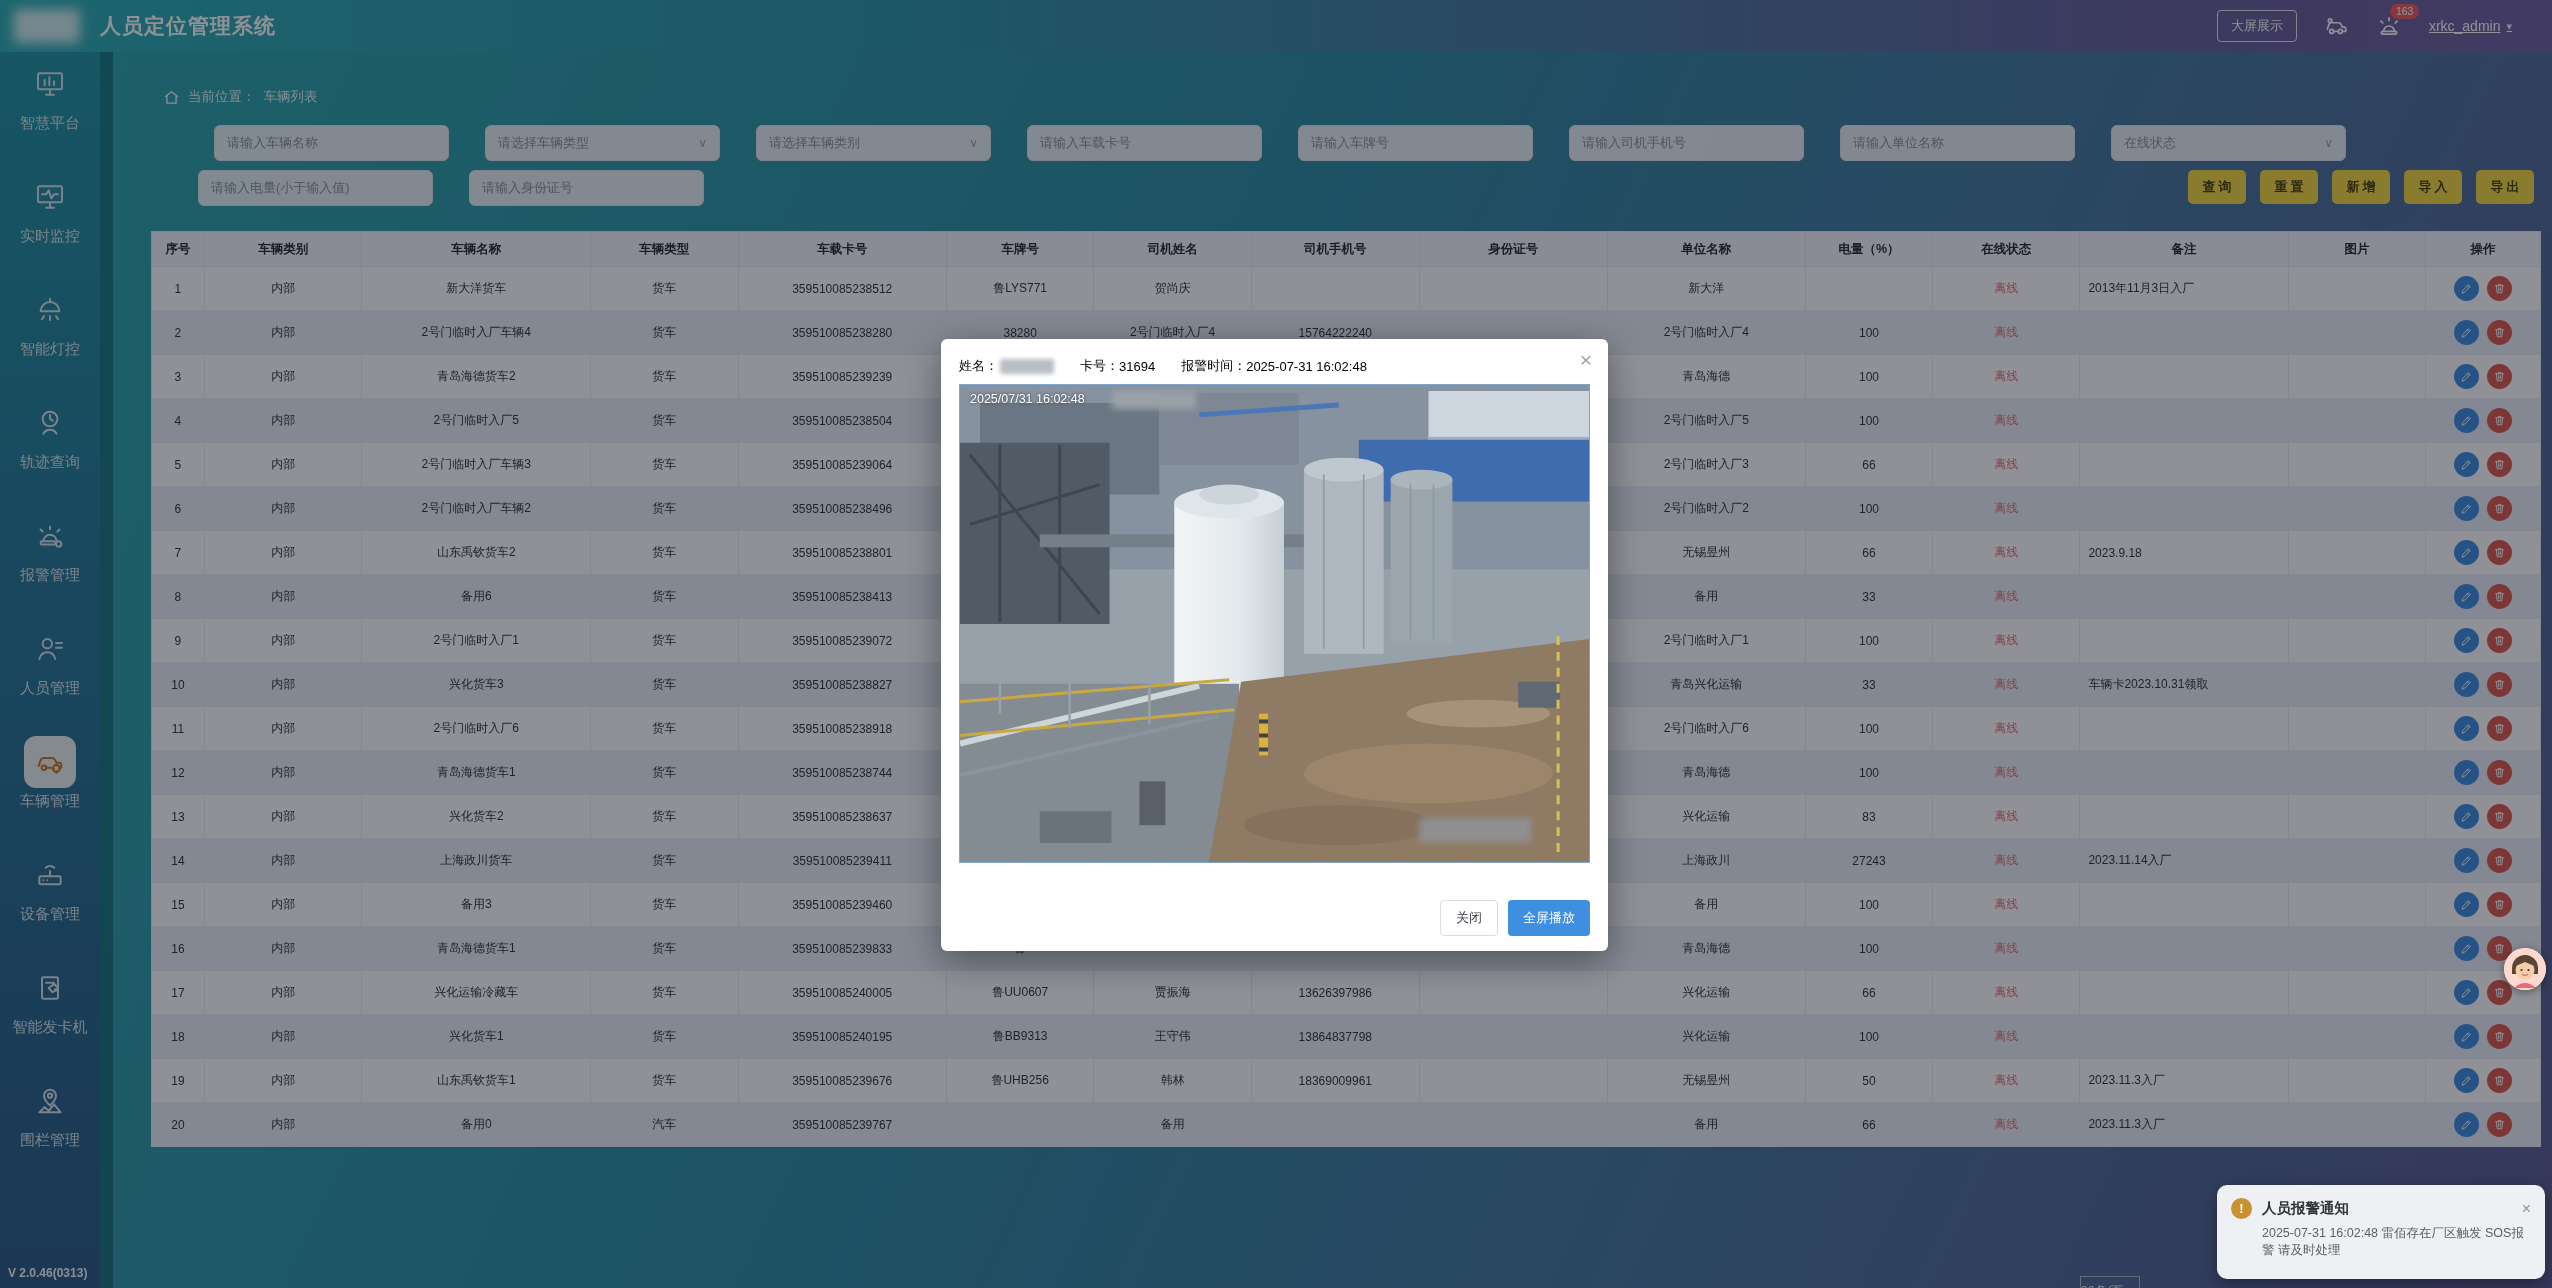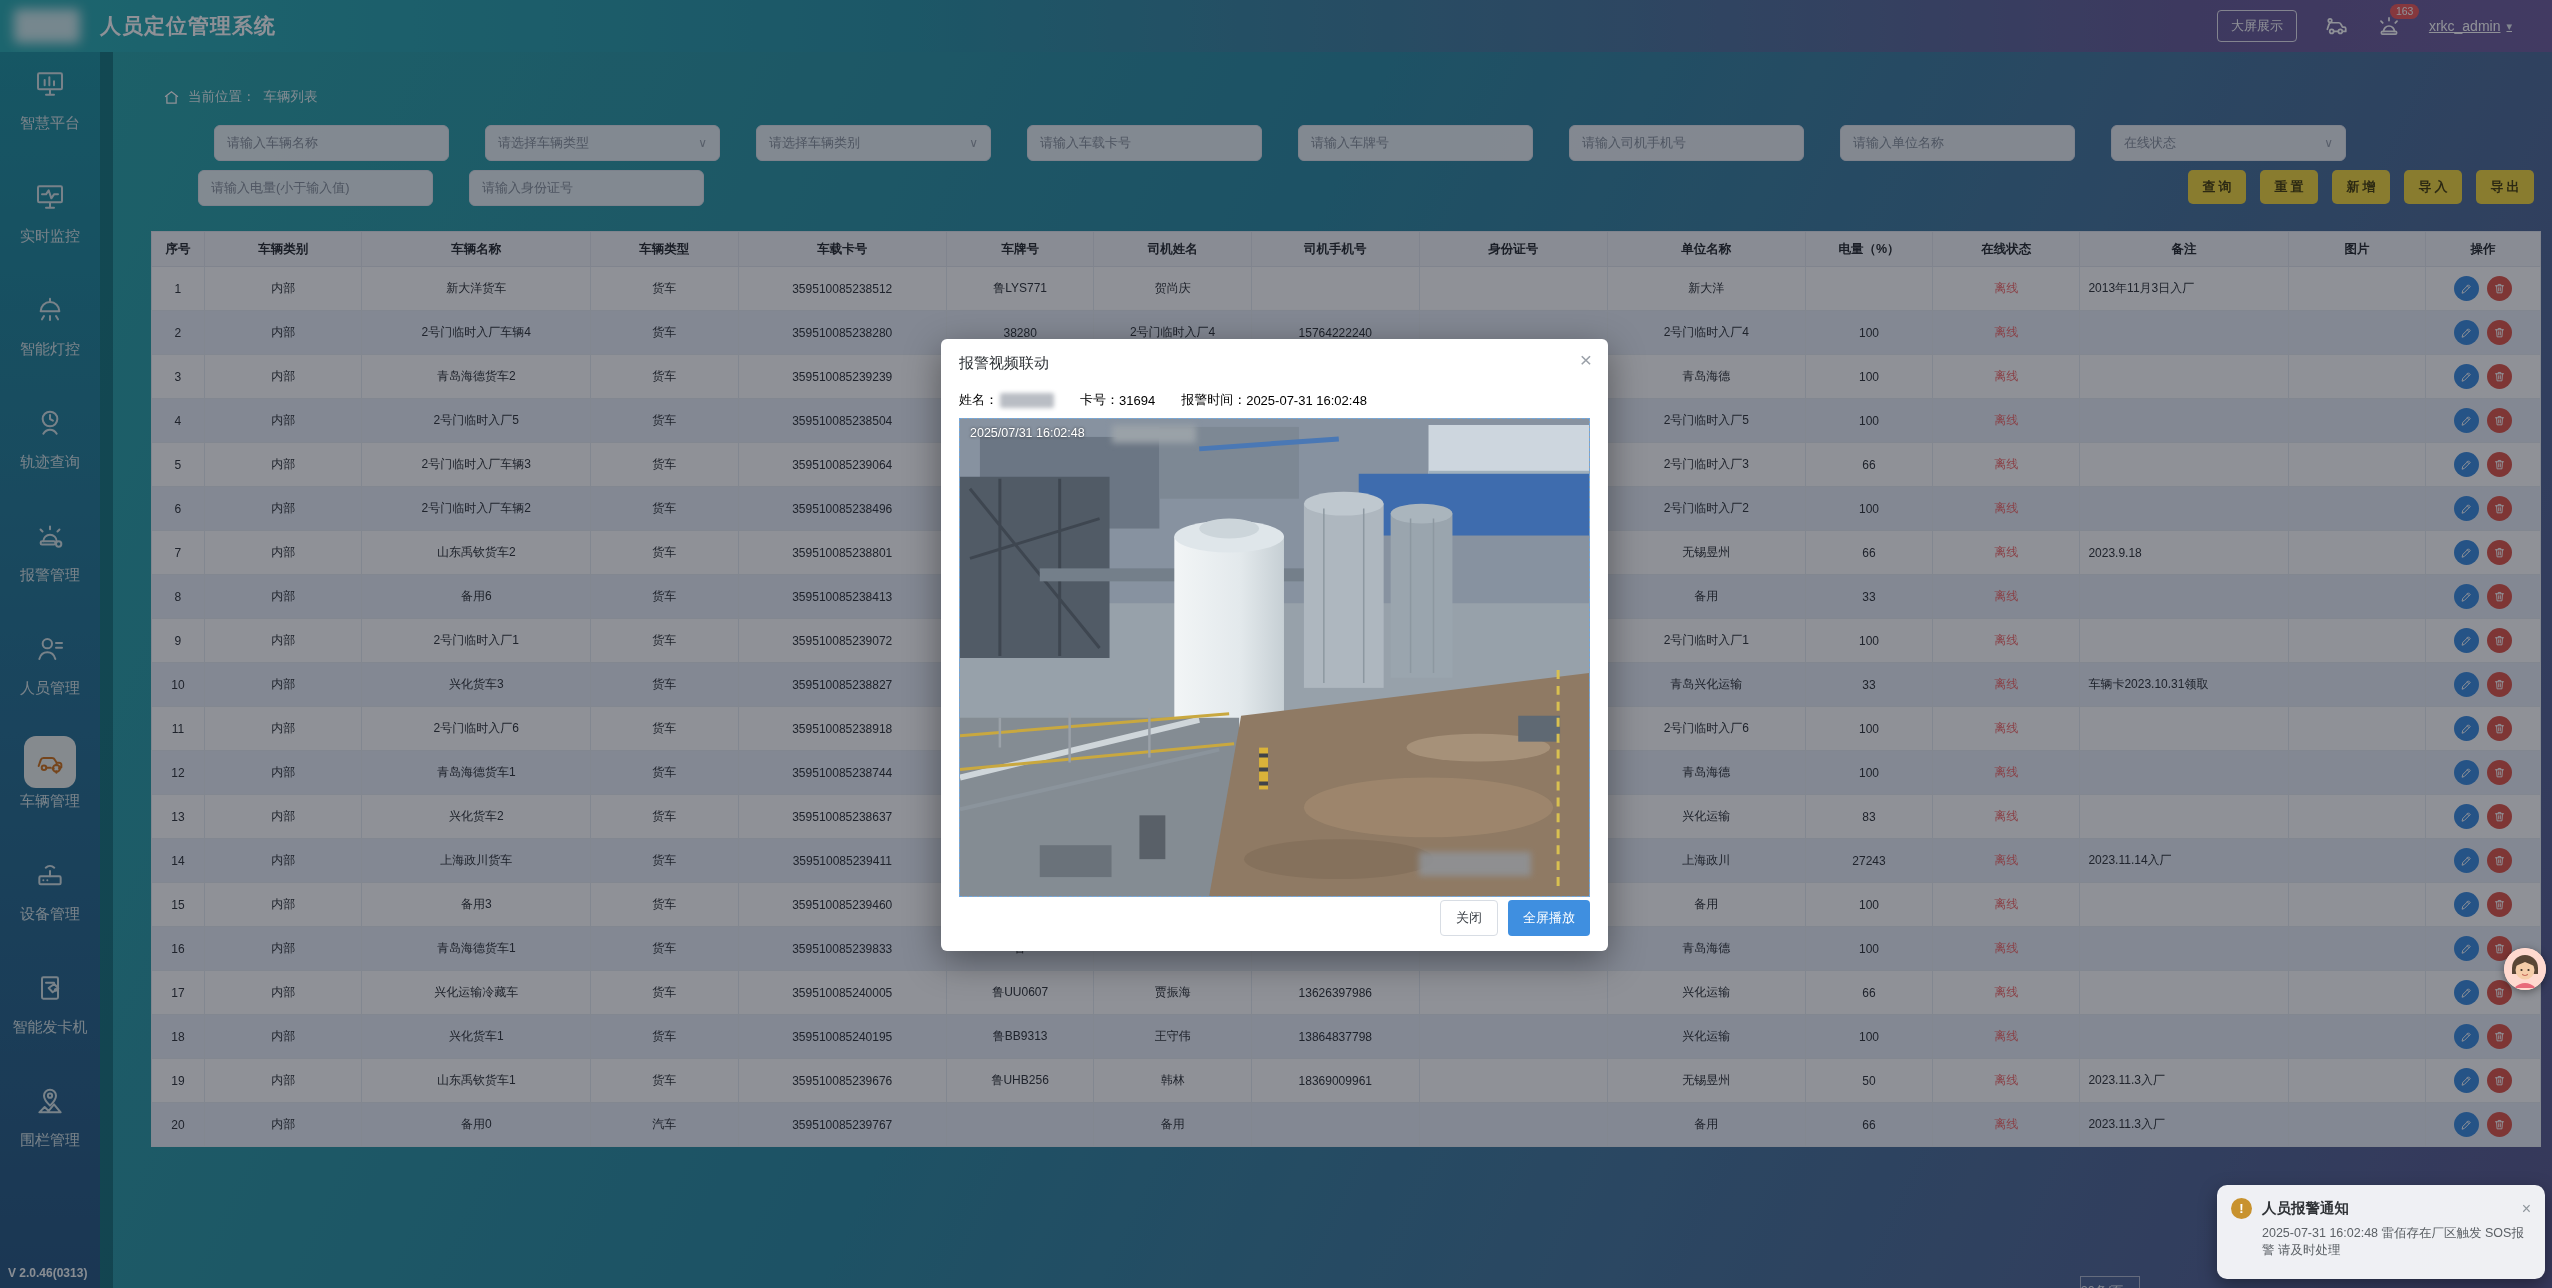--- a/index.html
+++ b/index.html
@@ -911,21 +911,20 @@
       <span>20条/页</span>
       <span class="chev">∨</span>
     </span>
     <span class="page-prev">‹</span>
   </div>
 </div>
 
 <div class="overlay"></div>
 
 <div class="modal">
-  <div class="modal-title">报警视频联动</div>
   <span class="modal-close">×</span>
   <div class="modal-info">
     <span class="grp">
       <span>姓名：</span>
       <span class="blur-chip"></span>
     </span>
     <span class="grp">
       <span>卡号：</span>
       <span>31694</span>
     </span>

